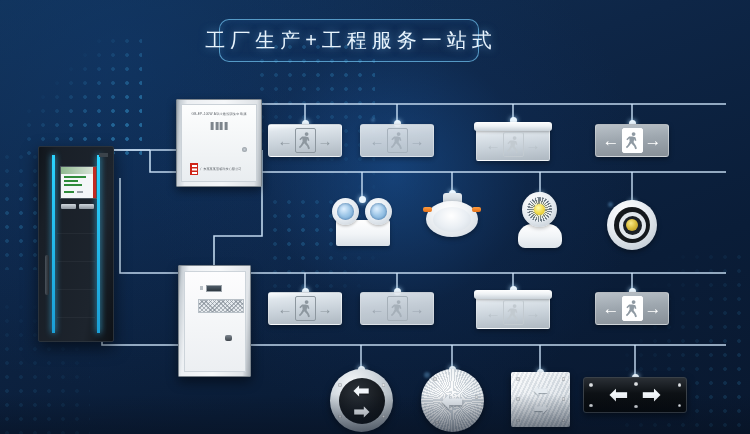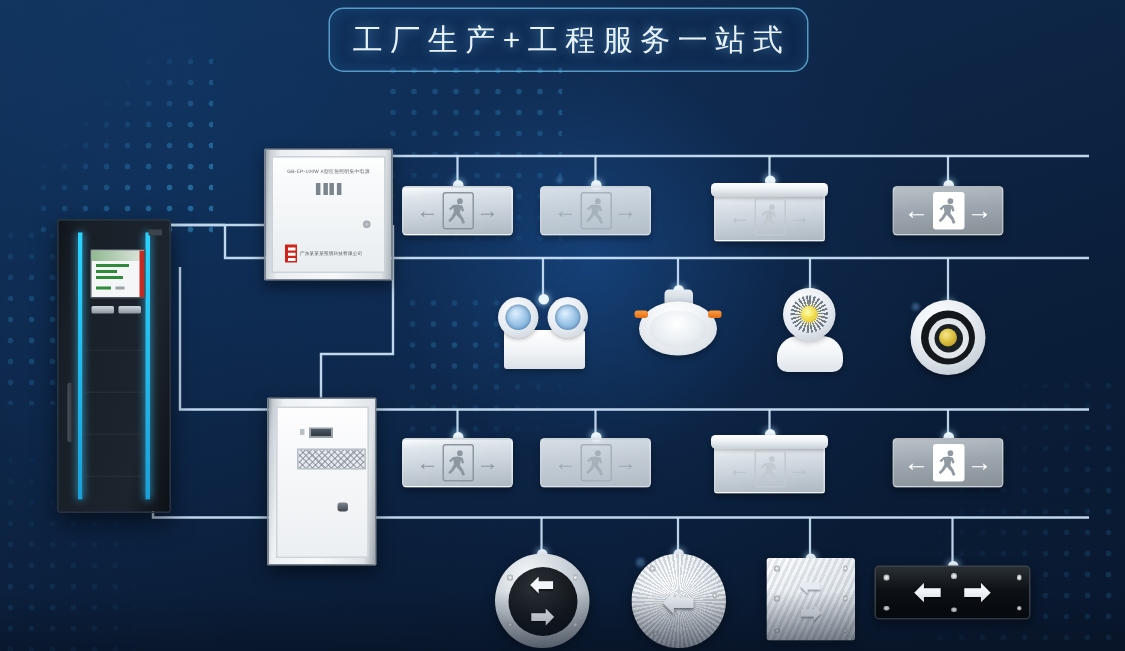--- a/index.html
+++ b/index.html
@@ -41,21 +41,21 @@
     -webkit-mask-image:linear-gradient(300deg, #000 10%, rgba(0,0,0,0) 80%);
     mask-image:linear-gradient(300deg, #000 10%, rgba(0,0,0,0) 80%); }
   .dots.d6 { left:0px; top:300px; width:90px; height:134px; opacity:.18;
     -webkit-mask-image:linear-gradient(40deg, #000 10%, rgba(0,0,0,0) 85%);
     mask-image:linear-gradient(40deg, #000 10%, rgba(0,0,0,0) 85%); }
   .glowdot { position:absolute; border-radius:50%; background:rgba(120,190,240,.35);
     filter:blur(1px); pointer-events:none; }
 
   
   .title-banner {
-    position:absolute; left:219px; top:5px; width:320px; height:43px;
+    position:absolute; left:219px; top:19px; width:260px; height:43px;
     border:1px solid rgba(110,190,235,0.75);
     border-radius:10px;
     display:flex; align-items:center; justify-content:center;
     background:rgba(14,45,86,0.18);
     box-shadow:0 0 10px rgba(60,150,220,.18) inset;
   }
   .title-text {
     color:#e8f4fd; font-size:20px; letter-spacing:5px;
     text-shadow:0 0 8px rgba(120,200,255,.6);
     white-space:nowrap; padding-left:4px;

